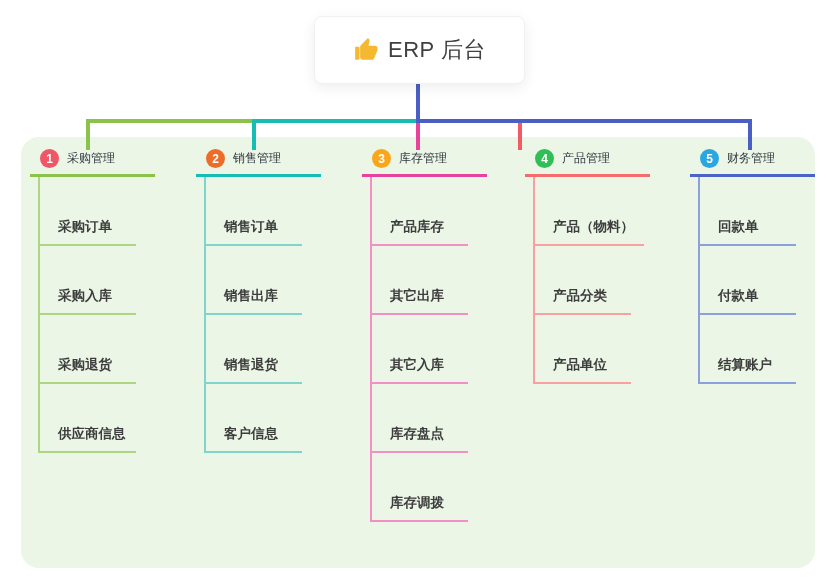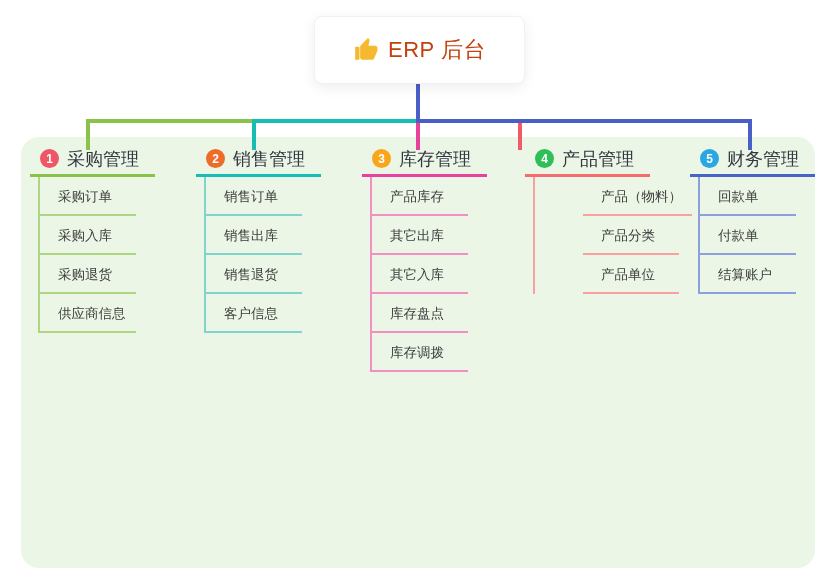--- a/index.html
+++ b/index.html
@@ -9,21 +9,21 @@
     font-family:"Liberation Sans","DejaVu Sans",sans-serif;
   }
   
   .root-card{
     position:absolute;left:314px;top:16px;width:211px;height:68px;
     background:#fff;border:1px solid #f1f1f1;border-radius:8px;
     box-shadow:0 4px 14px rgba(0,0,0,.07);
     display:flex;align-items:center;justify-content:center;gap:9px;
     box-sizing:border-box;cursor:pointer;
   }
-  .root-card .root-label{font-size:22px;color:#c2410c;letter-spacing:.5px;}
+  .root-card .root-label{font-size:22px;color:#404040;letter-spacing:.5px;}
   .thumb-icon{width:26px;height:26px;display:inline-block;}
   
   .line{position:absolute;}
   .root-drop   {left:416px;top:84px;width:4px;height:39px;background:#4a5fc6;}
   .drop-b1     {left:86px; top:119px;width:4px;height:31px;background:#8bc34a;}
   .drop-b2     {left:252px;top:119px;width:4px;height:31px;background:#17bdb2;}
   .drop-b3     {left:416px;top:121px;width:4px;height:29px;background:#e8439c;}
   .drop-b4     {left:518px;top:119px;width:4px;height:31px;background:#f25b65;}
   .drop-b5     {left:748px;top:119px;width:4px;height:31px;background:#4a5fc6;}
   .bus-green   {left:86px; top:119px;width:170px;height:4px;background:#8bc34a;}
@@ -35,38 +35,38 @@
     background:#ebf6e6;border-radius:18px;
   }
   
   .col{position:absolute;top:143px;}
   .c1{left:30px;} .c2{left:196px;} .c3{left:362px;} .c4{left:525px;} .c5{left:690px;}
   .hdr{
     width:115px;height:31px;box-sizing:content-box;
     display:flex;align-items:center;gap:8px;padding-left:10px;
     border-bottom:3px solid #000;cursor:pointer;
   }
-  .hdr-label{font-size:18px;color:#333740;}
+  .hdr-label{font-size:12px;color:#333740;}
   .badge{
     width:19px;height:19px;border-radius:50%;flex:0 0 19px;
     color:#fff;font-size:12px;font-weight:bold;
     display:flex;align-items:center;justify-content:center;
   }
   .items{margin-left:8px;border-left:2px solid #000;}
   .item{
-    height:39px;box-sizing:border-box;min-width:96px;width:max-content;
+    height:69px;box-sizing:border-box;min-width:96px;width:max-content;
     display:flex;align-items:flex-end;
-    border-bottom:2px solid #000;padding:0 10px 0 18px;cursor:pointer;
+    border-bottom:2px solid #000;padding:0 10px 0 18px;cursor:pointer;font-weight:bold;
   }
   .item-label{font-size:13.5px;color:#3d3d3d;padding-bottom:8px;white-space:nowrap;}
   
   .b1 .hdr{border-color:#8bc34a;} .b1 .items{border-color:#aed581;} .b1 .item{border-color:#aed581;} .b1 .badge{background:#ef5666;}
   .b2 .hdr{border-color:#17bdb2;} .b2 .items{border-color:#7fd4cb;} .b2 .item{border-color:#7fd4cb;} .b2 .badge{background:#ed6c29;}
   .b3 .hdr{border-color:#e8439c;} .b3 .items{border-color:#f48fc5;} .b3 .item{border-color:#f48fc5;} .b3 .badge{background:#faa61a;}
-  .b4 .hdr{border-color:#f56c6c;} .b4 .items{border-color:#f9a0a0;padding-left:48px;} .b4 .item{border-color:#f9a0a0;} .b4 .badge{background:#2fbf56;}
+  .b4 .hdr{border-color:#f56c6c;} .b4 .items{border-color:#f9a0a0;} .b4 .item{border-color:#f9a0a0;} .b4 .badge{background:#2fbf56;}
   .b5 .hdr{border-color:#4a63c7;} .b5 .items{border-color:#8ba0dd;} .b5 .item{border-color:#8ba0dd;} .b5 .badge{background:#2aa7e0;}
 </style>
 </head>
 <body>
 
 <div class="panel"></div>
 
 <div class="line drop-b1"></div>
 <div class="line drop-b2"></div>
 <div class="line drop-b3"></div>

